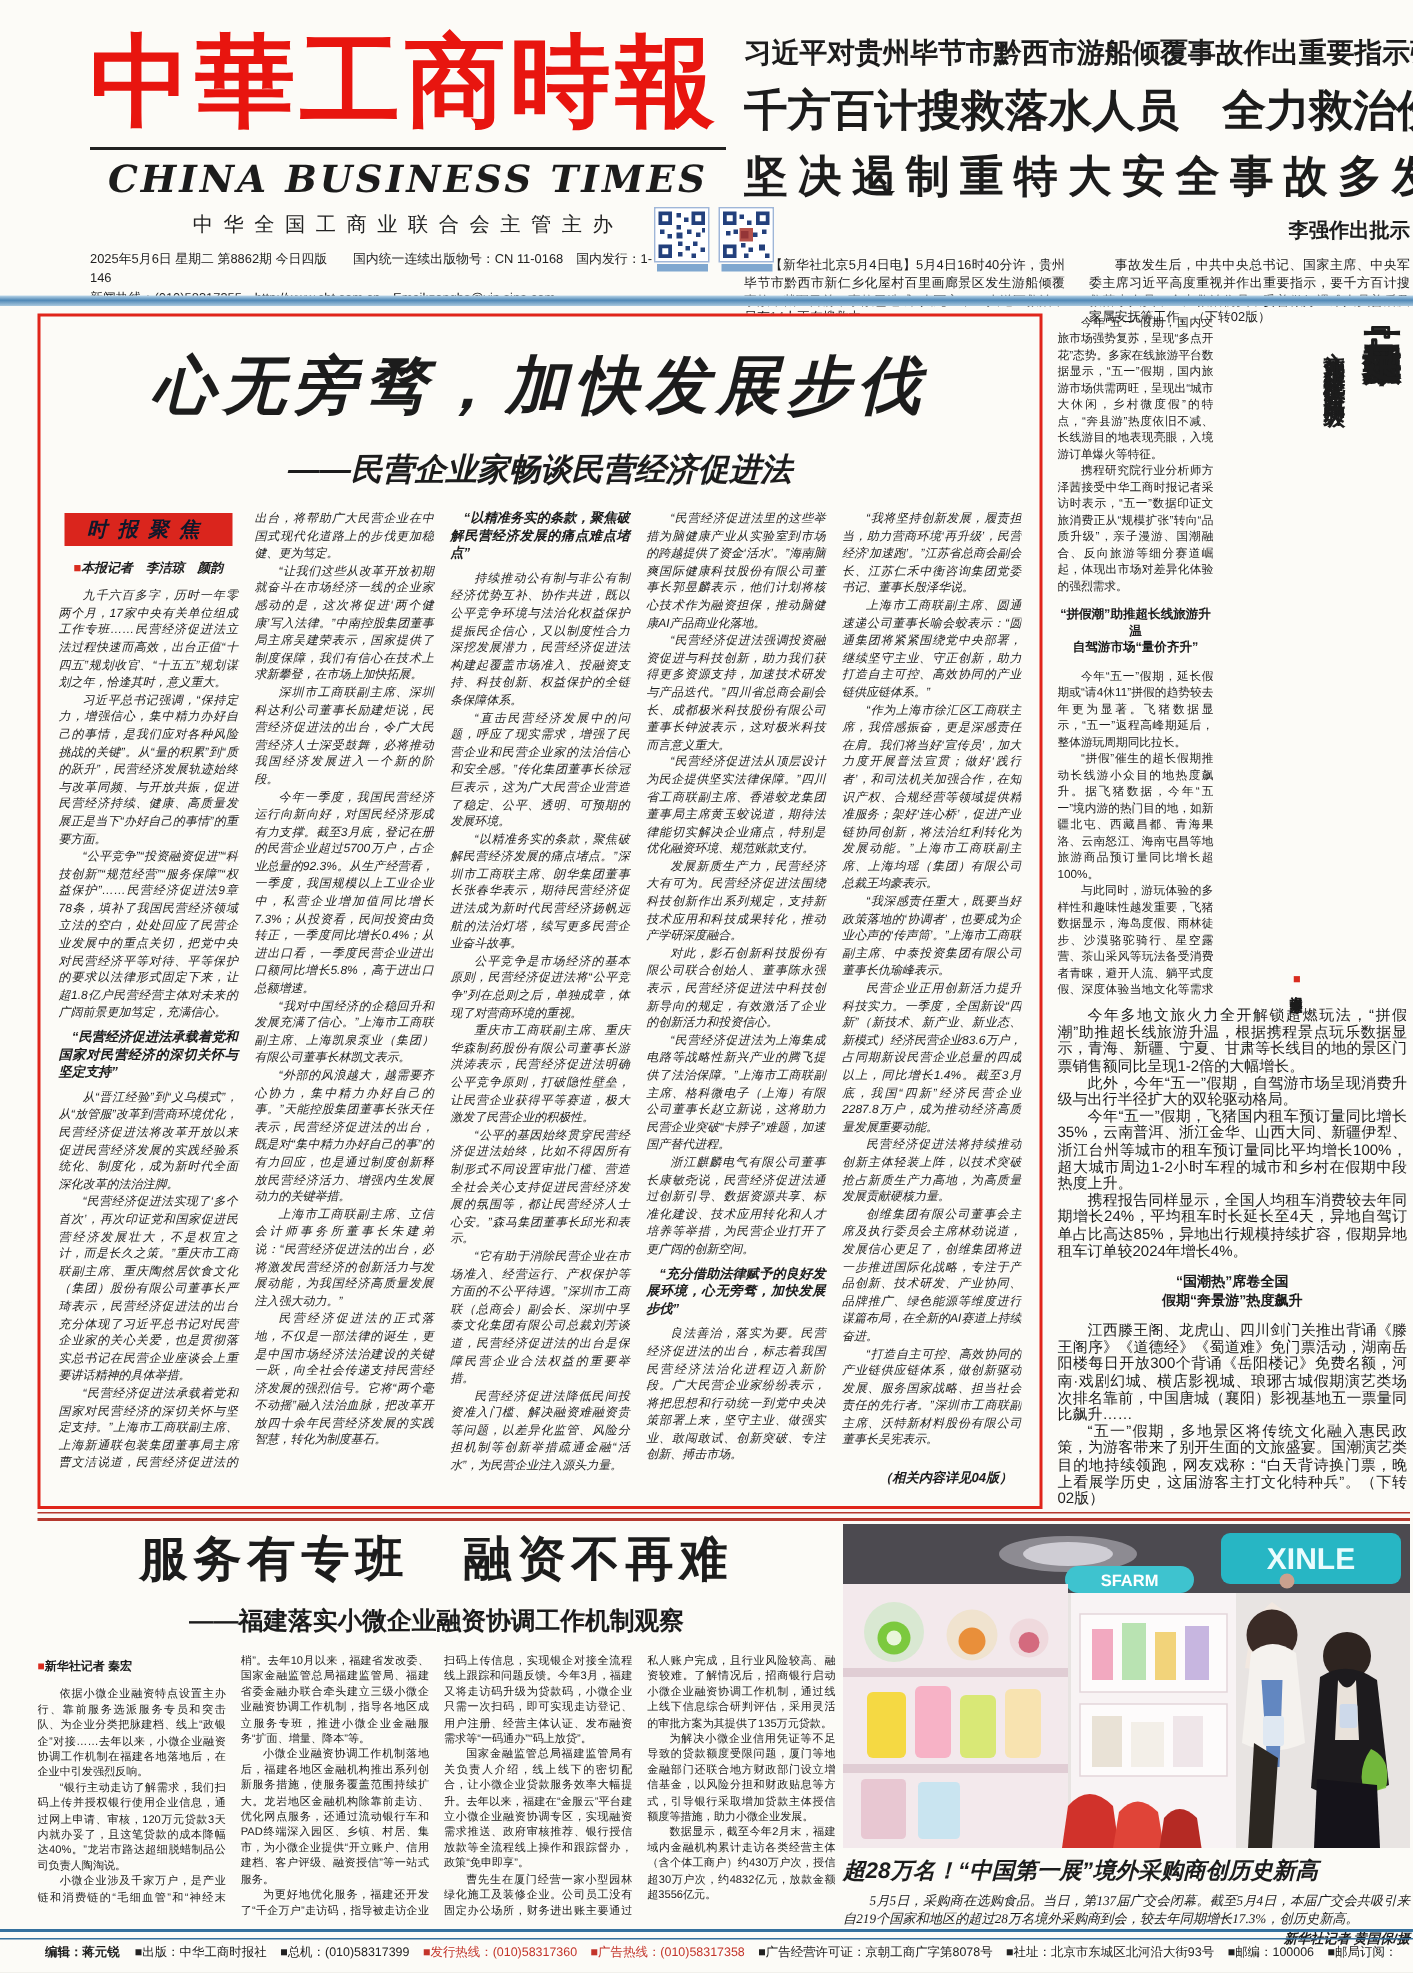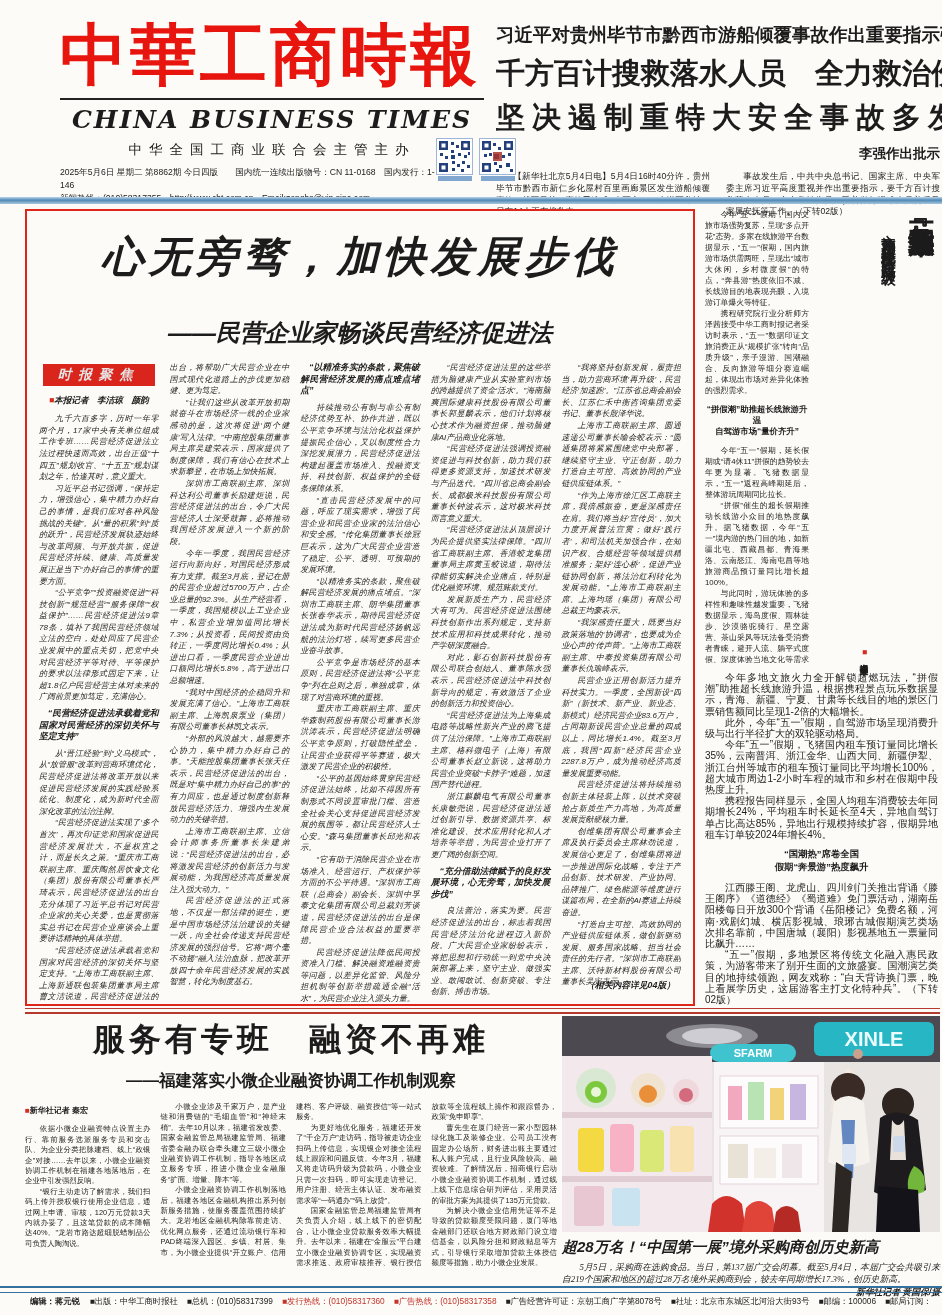--- a/index.html
+++ b/index.html
@@ -25,24 +25,24 @@
   .ts-deck{font-size:13.5px;font-weight:700;text-align:right;margin-top:7px;}
   .ts-body{margin-top:8px;column-count:2;column-gap:16px;font-size:8.6px;line-height:11.8px;
            text-align:justify;height:50px;overflow:hidden;}
   
   #bluebar{position:absolute;left:0;top:197px;width:942px;height:7px;
            background:linear-gradient(180deg,#bcd7ea 0%,#4f88b6 45%,#a9c8de 100%);}
   
   #mainbox{position:absolute;left:25px;top:209px;width:670px;height:797px;box-sizing:border-box;
            border:2.5px solid #e0251b;padding:8px 12px;background:#fcfbf7;font-style:italic;}
   .mb-title{font-size:42px;font-weight:900;text-align:center;letter-spacing:5px;margin-top:10px;}
-  .mb-sub{font-size:24px;font-weight:800;text-align:center;margin-top:32px;}
+  .mb-sub{font-size:21px;font-weight:800;text-align:center;margin-top:14px;}
   .mb-cols{margin-top:13px;column-count:5;column-gap:11px;height:645px;overflow:hidden;
            font-size:8px;line-height:11.6px;}
-  .badge{background:#da251d;color:#e5e5e5;font-size:13.5px;font-weight:800;text-align:center;
+  .badge{background:#da251d;color:#0f172a;font-size:13.5px;font-weight:800;text-align:center;
          letter-spacing:7px;padding:5px 0;margin:2px 4px 9px 4px;}
   .byline{font-size:8.6px;font-weight:700;margin-bottom:7px;text-align:center;}
   .rsq{color:#d92c1f;}
   .it-p{text-indent:2em;text-align:justify;}
   .it-h{font-weight:800;font-size:8.8px;text-align:justify;text-indent:1em;margin:5px 0;}
   .it-hc{font-weight:800;text-align:center;white-space:pre-line;margin:8px 0;font-size:9.4px;}
   .mb-end{position:absolute;right:18px;bottom:12px;font-size:8.8px;font-weight:700;}
   
   #rightstory{position:absolute;left:705px;top:209px;width:233px;height:797px;overflow:hidden;}
   .rs-top{display:flex;gap:7px;height:456px;}
@@ -259,20 +259,21 @@
       <div class="bs-byline"><span class="rsq">■</span><span>新华社记者 秦宏</span></div>
       <div>
           <div class="it-p">依据小微企业融资特点设置主办行、靠前服务选派服务专员和突击队、为企业分类把脉建档、线上“政银企”对接……去年以来，小微企业融资协调工作机制在福建各地落地后，在企业中引发强烈反响。</div>
           <div class="it-p">“银行主动走访了解需求，我们扫码上传并授权银行使用企业信息，通过网上申请、审核，120万元贷款3天内就办妥了，且这笔贷款的成本降幅达40%。”龙岩市路达超细脱蜡制品公司负责人陶淘说。</div>
           <div class="it-p">小微企业涉及千家万户，是产业链和消费链的“毛细血管”和“神经末梢”。去年10月以来，福建省发改委、国家金融监管总局福建监管局、福建省委金融办联合牵头建立三级小微企业融资协调工作机制，指导各地区成立服务专班，推进小微企业金融服务“扩面、增量、降本”等。</div>
           <div class="it-p">小微企业融资协调工作机制落地后，福建各地区金融机构推出系列创新服务措施，使服务覆盖范围持续扩大。龙岩地区金融机构除靠前走访、优化网点服务，还通过流动银行车和PAD终端深入园区、乡镇、村居、集市，为小微企业提供“开立账户、信用建档、客户评级、融资授信”等一站式服务。</div>
           <div class="it-p">为更好地优化服务，福建还开发了“千企万户”走访码，指导被走访企业扫码上传信息，实现银企对接全流程线上跟踪和问题反馈。今年3月，福建又将走访码升级为贷款码，小微企业只需一次扫码，即可实现走访登记、用户注册、经营主体认证、发布融资需求等“一码通办”“码上放贷”。</div>
           <div class="it-p">国家金融监管总局福建监管局有关负责人介绍，线上线下的密切配合，让小微企业贷款服务效率大幅提升。去年以来，福建在“金服云”平台建立小微企业融资协调专区，实现融资需求推送、政府审核推荐、银行授信放款等全流程线上操作和跟踪督办，政策“免申即享”。</div>
           <div class="it-p">曹先生在厦门经营一家小型园林绿化施工及装修企业。公司员工没有固定办公场所，财务进出账主要通过私人账户完成，且行业风险较高、融资较难。了解情况后，招商银行启动小微企业融资协调工作机制，通过线上线下信息综合研判评估，采用灵活的审批方案为其提供了135万元贷款。</div>
           <div class="it-p">为解决小微企业信用凭证等不足导致的贷款额度受限问题，厦门等地金融部门还联合地方财政部门设立增信基金，以风险分担和财政贴息等方式，引导银行采取增加贷款主体授信额度等措施，助力小微企业发展。</div>
+          <div class="it-p">数据显示，截至今年2月末，福建域内金融机构累计走访各类经营主体（含个体工商户）约430万户次，授信超30万户次，约4832亿元，放款金额超3556亿元。</div>
         </div>
     </div>
   </div>
 
   <div id="photo">
     <svg width="378" height="216" viewBox="0 0 378 216">
       <rect width="378" height="216" fill="#e8e4e2"></rect>
       <rect width="378" height="46" fill="#4c4a50"></rect>
       <ellipse cx="150" cy="20" rx="46" ry="12" fill="#8d8b92"></ellipse>
       <ellipse cx="150" cy="20" rx="30" ry="8" fill="#cfcdd4"></ellipse>

